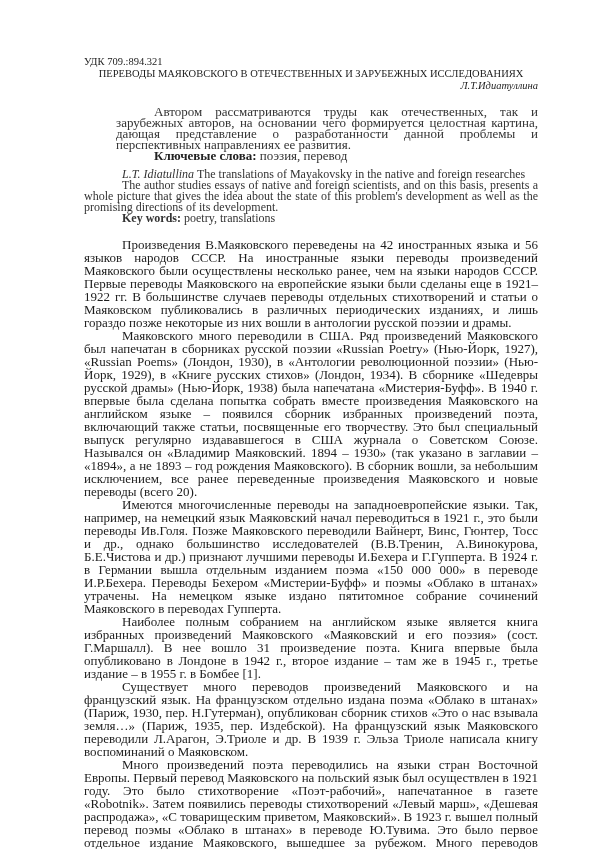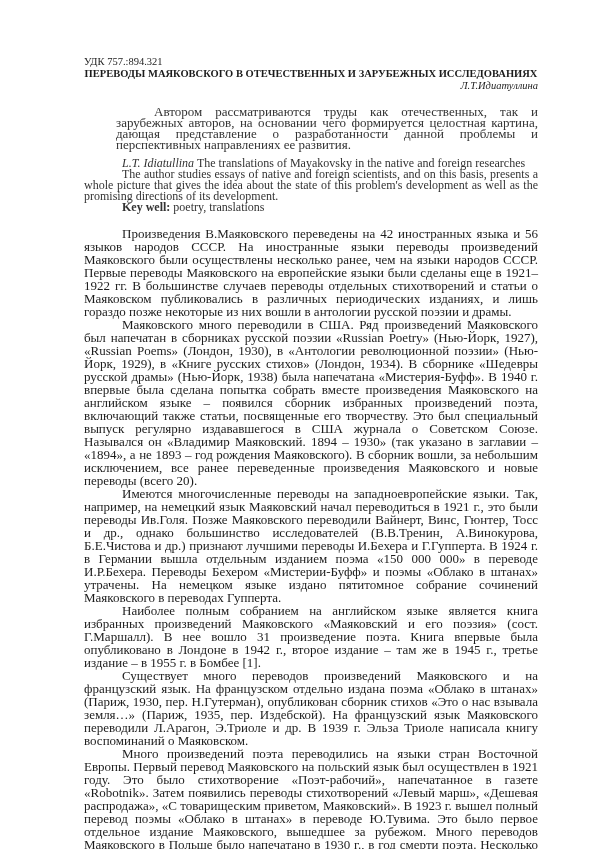--- a/index.html
+++ b/index.html
@@ -4,50 +4,51 @@
 <style>
   html, body { margin: 0; padding: 0; background: #ffffff; }
   body { width: 600px; height: 849px; overflow: hidden; position: relative; }
   .page {
     position: absolute; left: 84px; top: 40px; width: 454px;
     font-family: "Liberation Serif", "DejaVu Serif", serif;
     color: #1c1c1c;
   }
   .udk { font-size: 10.5px; line-height: 12px; margin-top: 16px; }
   .title {
-    font-size: 10.5px; line-height: 12px; font-weight: bold;
+    font-size: 10.5px; line-height: 12px; font-weight: normal;
     text-align: center; margin: 0;
   }
   .author { font-size: 10.5px; line-height: 12px; font-style: italic; text-align: right; }
   .abstract { font-size: 13px; line-height: 11px; color: #333; margin-top: 14px; text-align: justify; margin-left: 32px; }
   .abstract p { margin: 0; text-indent: 38px; }
   .abstract .kw { text-indent: 38px; }
   .abstract .kw b { font-weight: bold; color: #222; }
   .eng { font-size: 12px; line-height: 11px; color: #333; margin-top: 8px; text-align: justify; }
   .eng p { margin: 0; text-indent: 38px; }
   .eng i { font-style: italic; }
   .body { font-size: 13px; line-height: 13px; margin-top: 14px; text-align: justify; }
   .body p { margin: 0; text-indent: 38px; }
 </style>
 </head>
 <body>
 
 <div class="page">
-  <div class="udk">УДК 757.:894.321</div>
+  <div class="udk">УДК 709.:894.321</div>
   <h1 class="title">ПЕРЕВОДЫ МАЯКОВСКОГО В ОТЕЧЕСТВЕННЫХ И ЗАРУБЕЖНЫХ ИССЛЕДОВАНИЯХ</h1>
   <div class="author">Л.Т.Идиатуллина</div>
 
   <div class="abstract">
     <p>Автором рассматриваются труды как отечественных, так и зарубежных авторов, на основании чего формируется целостная картина, дающая представление о разработанности данной проблемы и перспективных направлениях ее развития.</p>
+    <p class="kw"><b>Ключевые слова:</b><span> поэзия, перевод</span></p>
   </div>
 
   <div class="eng">
     <p><i>L.T. Idiatullina</i><span> The translations of Mayakovsky in the native and foreign researches</span></p>
     <p>The author studies essays of native and foreign scientists, and on this basis, presents a whole picture that gives the idea about the state of this problem's development as well as the promising directions of its development.</p>
-    <p><b>Key well:</b><span> poetry, translations</span></p>
+    <p><b>Key words:</b><span> poetry, translations</span></p>
   </div>
 
   <div class="body">
     <p>Произведения В.Маяковского переведены на 42 иностранных языка и  56 языков народов СССР. На иностранные языки переводы произведений Маяковского были осуществлены несколько ранее, чем на языки народов СССР. Первые переводы Маяковского на европейские языки были сделаны еще в 1921–1922 гг. В большинстве случаев переводы отдельных стихотворений и статьи о Маяковском публиковались в различных периодических изданиях, и лишь гораздо позже некоторые из них вошли в антологии русской поэзии и драмы.</p>
     <p>Маяковского много переводили в США.  Ряд произведений Маяковского был напечатан в сборниках русской поэзии «Russian Poetry» (Нью-Йорк, 1927), «Russian Poems» (Лондон, 1930), в «Антологии революционной поэзии» (Нью-Йорк, 1929),  в «Книге русских стихов» (Лондон, 1934). В сборнике «Шедевры русской драмы» (Нью-Йорк, 1938) была напечатана «Мистерия-Буфф».  В 1940 г. впервые была сделана попытка собрать вместе произведения Маяковского на английском языке – появился сборник избранных произведений поэта, включающий также статьи, посвященные его творчеству. Это был специальный выпуск регулярно издававшегося в США журнала о Советском Союзе. Назывался он «Владимир Маяковский. 1894 – 1930» (так указано в заглавии – «1894», а не 1893 – год рождения Маяковского). В сборник вошли, за небольшим исключением, все ранее переведенные произведения Маяковского и новые переводы (всего 20).</p>
     <p>Имеются  многочисленные  переводы на западноевропейские языки. Так, например, на немецкий язык Маяковский начал переводиться в 1921 г., это были переводы Ив.Голя. Позже Маяковского переводили Вайнерт, Винс, Гюнтер, Тосс и др., однако большинство исследователей (В.В.Тренин, А.Винокурова, Б.Е.Чистова и др.) признают лучшими переводы И.Бехера и Г.Гупперта. В 1924 г. в Германии вышла отдельным изданием поэма «150 000 000» в переводе И.Р.Бехера. Переводы Бехером «Мистерии-Буфф» и поэмы «Облако в штанах» утрачены. На немецком языке издано пятитомное собрание сочинений Маяковского в переводах Гупперта.</p>
     <p>Наиболее полным собранием на английском языке является книга избранных произведений Маяковского «Маяковский и его поэзия» (сост. Г.Маршалл). В нее вошло 31 произведение поэта. Книга впервые была опубликовано в Лондоне в 1942 г., второе издание – там же в 1945 г., третье издание –  в 1955 г. в Бомбее [1].</p>
     <p>Существует много переводов произведений Маяковского и на французский язык. На французском отдельно издана поэма «Облако в штанах» (Париж, 1930, пер. Н.Гутерман), опубликован сборник стихов «Это о нас взывала земля…» (Париж, 1935, пер. Издебской). На французский язык Маяковского переводили Л.Арагон, Э.Триоле и др. В 1939 г.  Эльза Триоле написала книгу воспоминаний  о Маяковском.</p>
     <p>Много произведений поэта переводились на языки стран   Восточной Европы. Первый перевод Маяковского на польский язык был осуществлен в 1921 году. Это было стихотворение «Поэт-рабочий», напечатанное в газете «Robotnik». Затем появились переводы стихотворений «Левый марш», «Дешевая распродажа», «С товарищеским приветом, Маяковский». В 1923 г. вышел полный перевод поэмы «Облако в штанах»  в переводе Ю.Тувима. Это было первое отдельное издание Маяковского, вышедшее за рубежом. Много переводов Маяковского в Польше было напечатано в 1930 г., в год смерти поэта.  Несколько раз стихи Маяковского включались в различные сборники («Новая русская поэзия», Варшава, 1923 г.; «Из новой русской лирики», 1936</p>
   </div>

